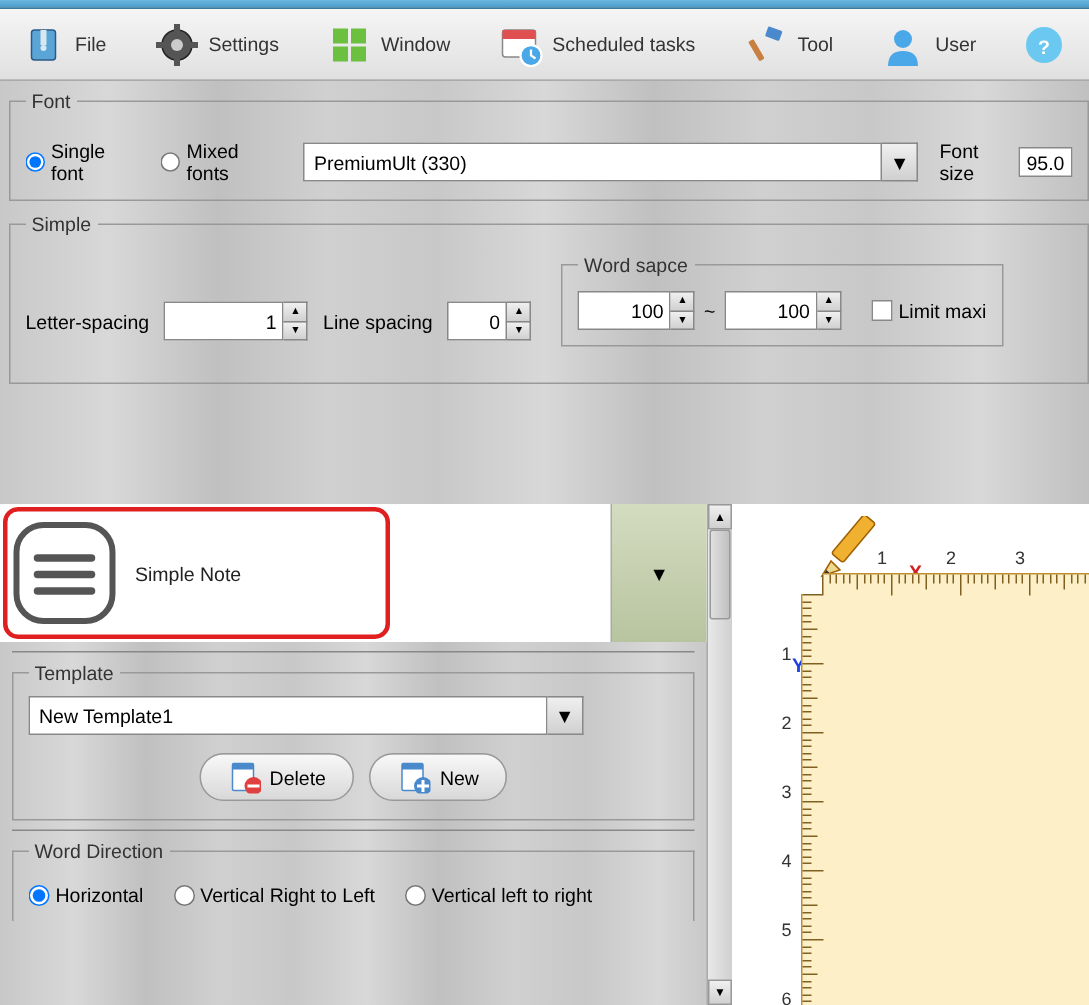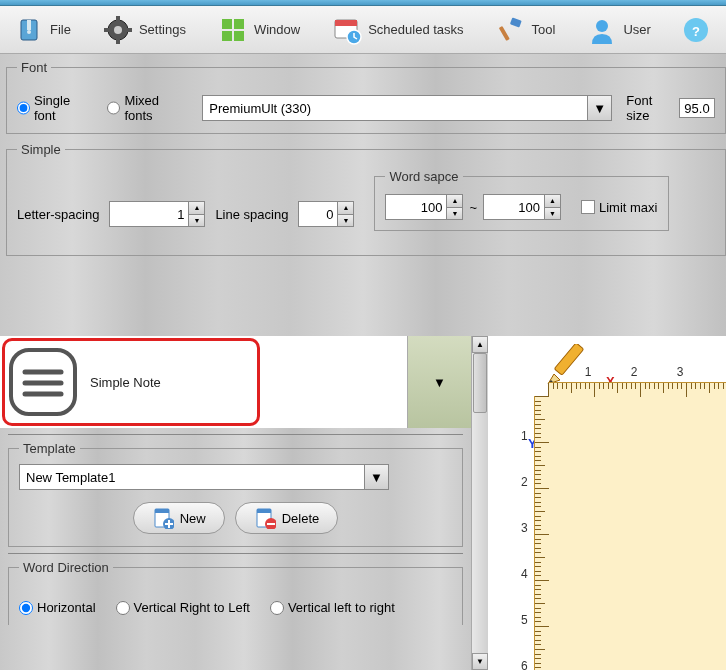--- a/index.html
+++ b/index.html
@@ -252,42 +252,42 @@
         <legend>Template</legend>
         <div class="tmpl-sel">
           <input value="New Template1" style="">
           <div class="dd">▼</div>
         </div>
         <div class="btn-row" style="padding:4px 0 2px 0">
           <div class="btn">
             <svg width="22" height="22">
                 <rect x="3" y="2" width="14" height="18" rx="1" fill="#fff" stroke="#4a8acc"></rect>
                 <rect x="3" y="2" width="14" height="4" fill="#4a8acc"></rect>
+                <circle cx="17" cy="17" r="6" fill="#e04040"></circle>
+                <rect x="13" y="16" width="8" height="2" fill="#fff"></rect>
+              </svg>
+            <span>Delete</span>
+          </div>
+          <div class="btn">
+            <svg width="22" height="22">
+                <rect x="3" y="2" width="14" height="18" rx="1" fill="#fff" stroke="#4a8acc"></rect>
+                <rect x="3" y="2" width="14" height="4" fill="#4a8acc"></rect>
                 <circle cx="17" cy="17" r="6" fill="#4a8acc"></circle>
                 <path d="M17 13 L17 21 M13 17 L21 17" stroke="#fff" stroke-width="2"></path>
               </svg>
             <span>New</span>
           </div>
-          <div class="btn">
-            <svg width="22" height="22">
-                <rect x="3" y="2" width="14" height="18" rx="1" fill="#fff" stroke="#4a8acc"></rect>
-                <rect x="3" y="2" width="14" height="4" fill="#4a8acc"></rect>
-                <circle cx="17" cy="17" r="6" fill="#e04040"></circle>
-                <rect x="13" y="16" width="8" height="2" fill="#fff"></rect>
-              </svg>
-            <span>Delete</span>
-          </div>
         </div>
       </fieldset>
 
       <hr class="sep">
 
       <fieldset style="margin:0 8px; border-bottom:none">
         <legend>Word Direction</legend>
-        <div class="row" style="margin-top:17px">
+        <div class="row" style="margin-top:6px">
           <label class="radio-wrap">
               <input type="radio" checked="" style="">
               <span>Horizontal</span>
             </label>
           <label class="radio-wrap">
               <input type="radio" style="">
               <span>Vertical Right to Left</span>
             </label>
           <label class="radio-wrap">
               <input type="radio" style="">

